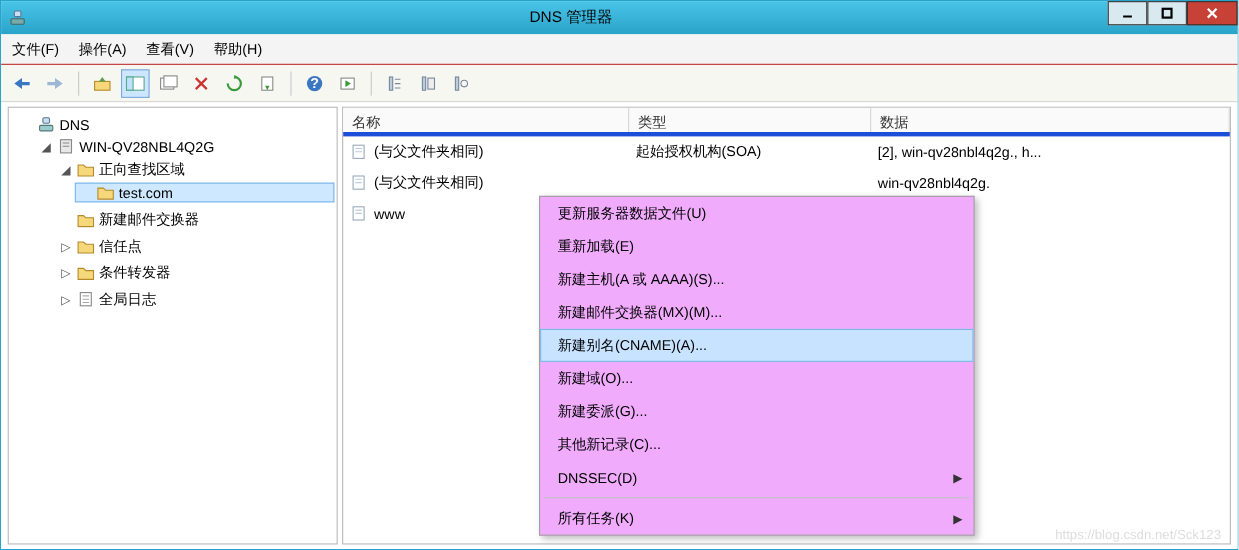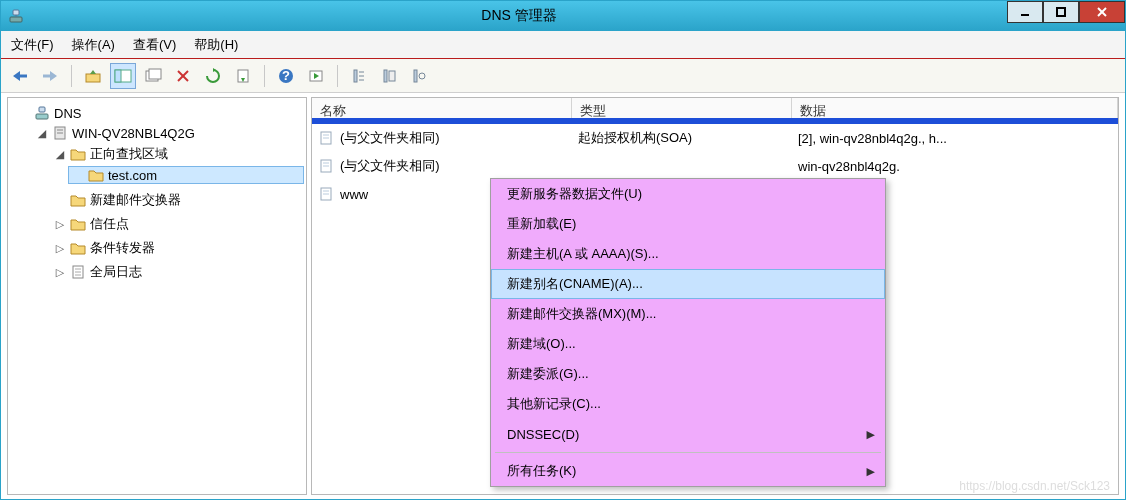--- a/index.html
+++ b/index.html
@@ -33,21 +33,21 @@
 
 .tree ul { list-style:none; padding-left: 18px; }
 .tree > ul { padding-left: 4px;}
 .tree li { padding: 2px 0; white-space: nowrap; }
 .tree .row { display:flex; align-items:center; gap:4px; padding:1px 4px; cursor:default;}
 .tree .row.selected { background:#cde8ff; border:1px solid #7ab6e8; padding:0 3px;}
 .twisty { width:12px; display:inline-block; color:#555; font-size:11px; text-align:center;}
 .tree-icon { width:16px; height:16px; display:inline-flex; align-items:center; justify-content:center; }
 
 
-.list-header { height: 26px; display:flex; border-bottom:6px solid #1d4ed8; background:#fafafa;}
+.list-header { height: 26px; display:flex; border-bottom:4px solid #1d4ed8; background:#fafafa;}
 .list-header .col { padding:4px 8px; border-right:1px solid #d4d4d4; color:#333;}
 .col-name { width: 260px;}
 .col-type { width: 220px;}
 .col-data { flex:1;}
 
 
 .list-body .row { display:flex; height:28px; align-items:center;}
 .list-body .cell { padding: 0 6px; overflow:hidden; white-space:nowrap; }
 .list-body .cell.name { width:260px; display:flex; align-items:center; gap:6px;}
 .list-body .cell.type { width:220px;}
@@ -357,27 +357,27 @@
   <div class="context-menu">
     <div class="citem">
         <span>更新服务器数据文件(U)</span>
       </div>
     <div class="citem">
         <span>重新加载(E)</span>
       </div>
     <div class="citem">
         <span>新建主机(A 或 AAAA)(S)...</span>
       </div>
+    <div class="citem">
+        <span>新建邮件交换器(MX)(M)...</span>
+      </div>
     <div class="citem highlight">
         <span>新建别名(CNAME)(A)...</span>
       </div>
     <div class="citem">
-        <span>新建邮件交换器(MX)(M)...</span>
-      </div>
-    <div class="citem">
         <span>新建域(O)...</span>
       </div>
     <div class="citem">
         <span>新建委派(G)...</span>
       </div>
     <div class="citem">
         <span>其他新记录(C)...</span>
       </div>
     <div class="citem">
         <span>DNSSEC(D)</span>

